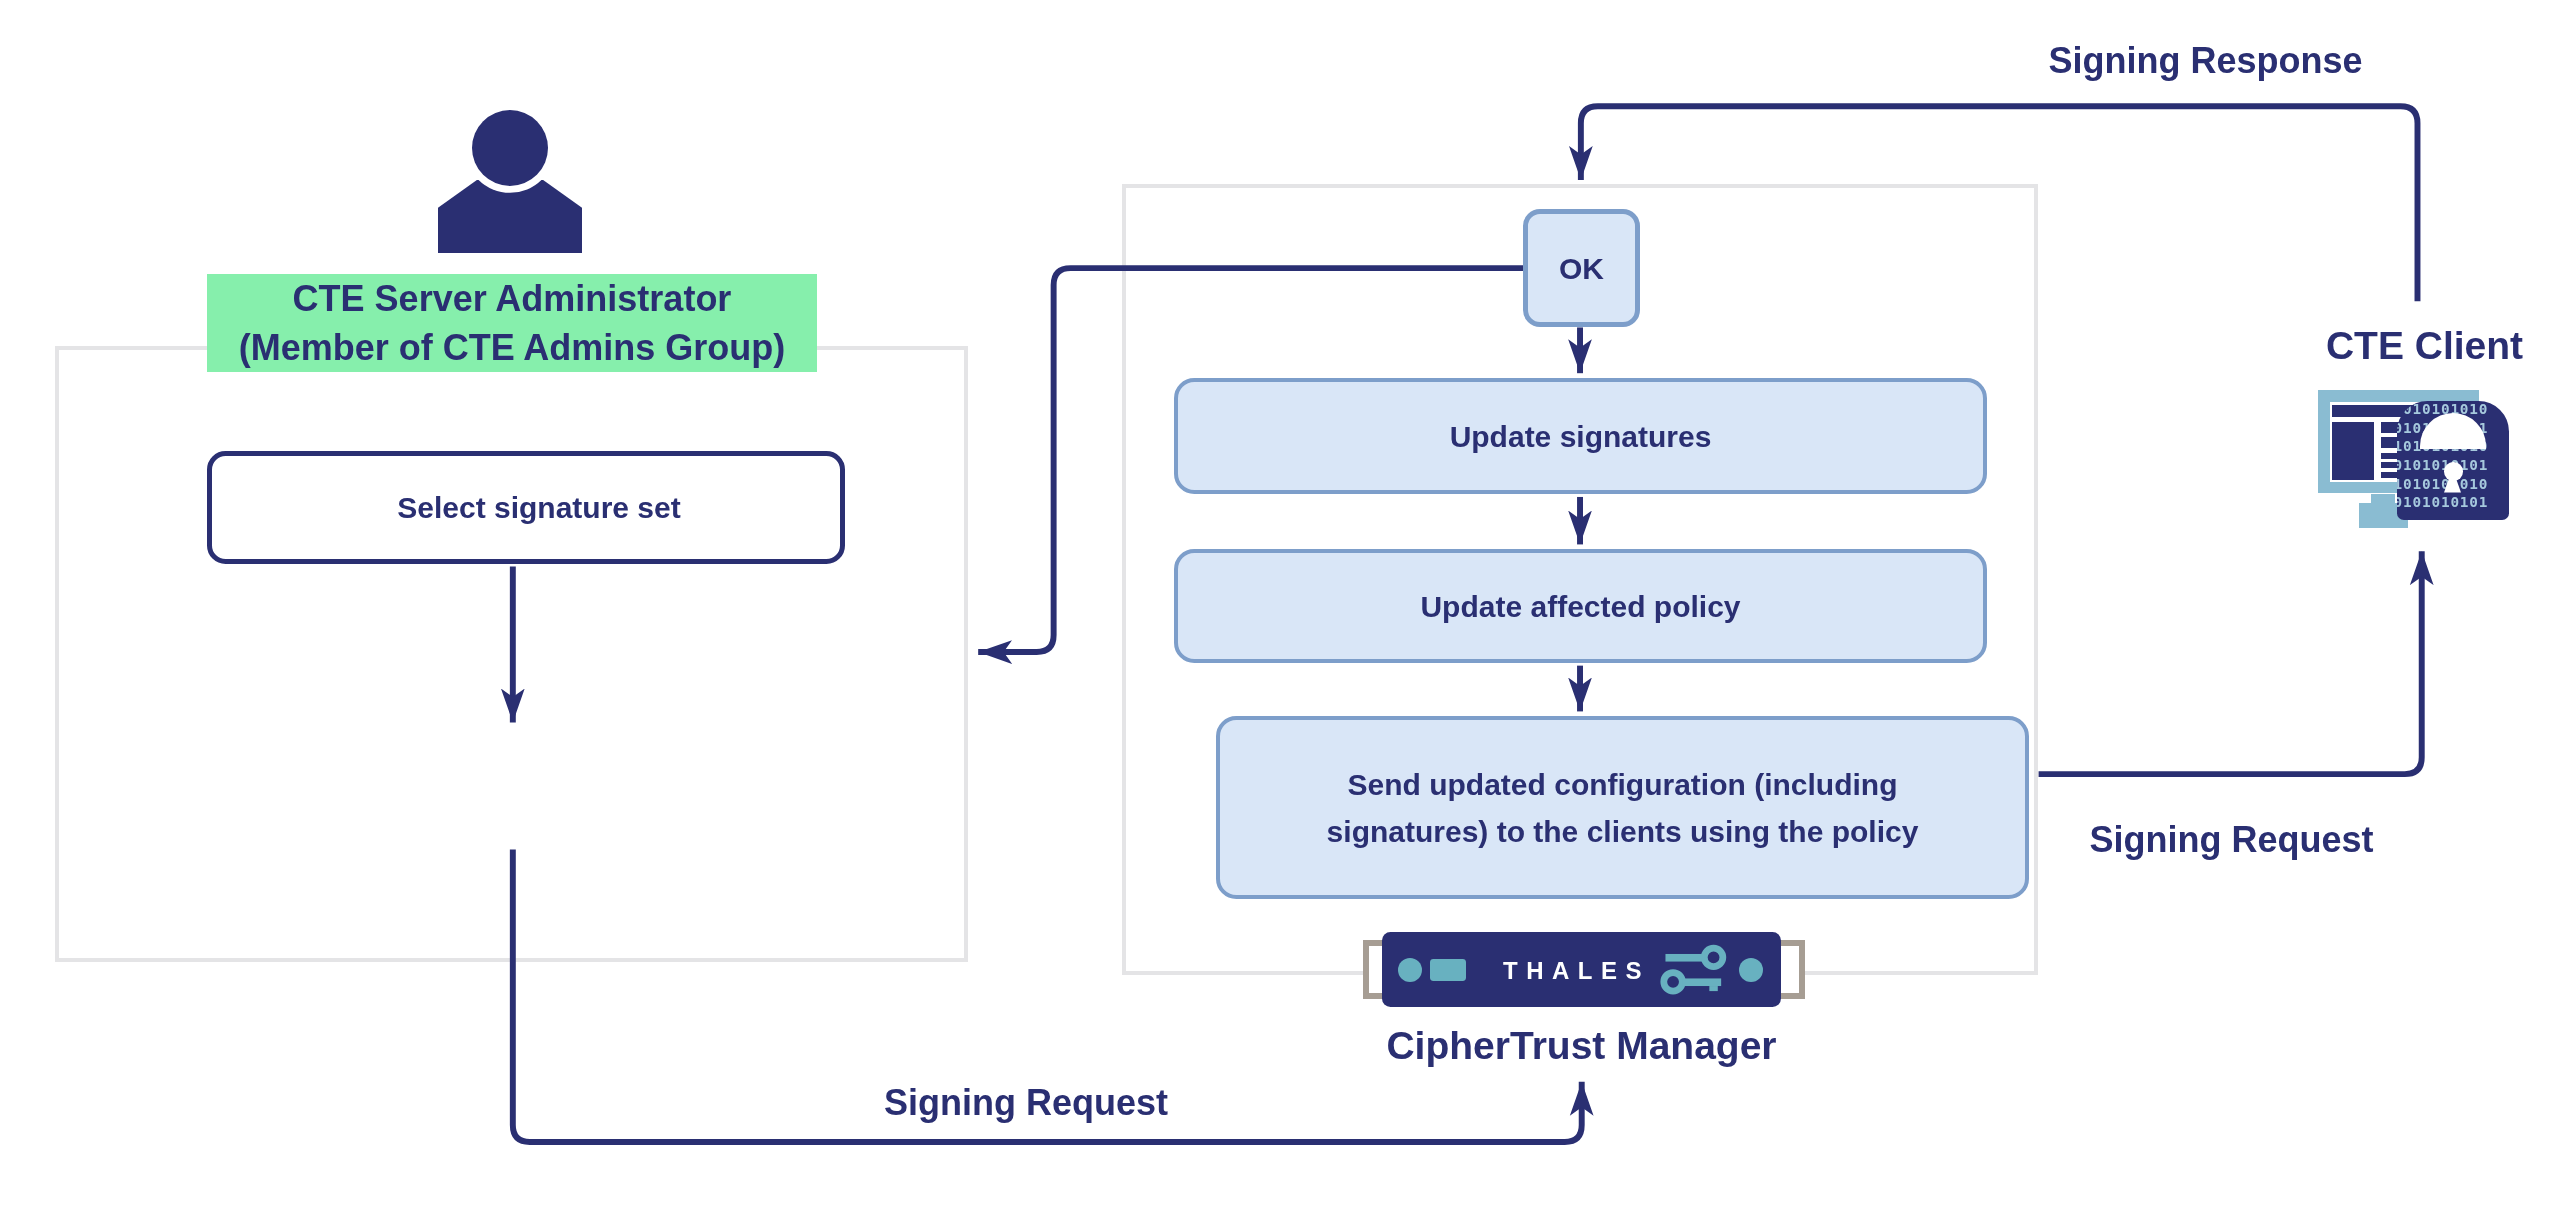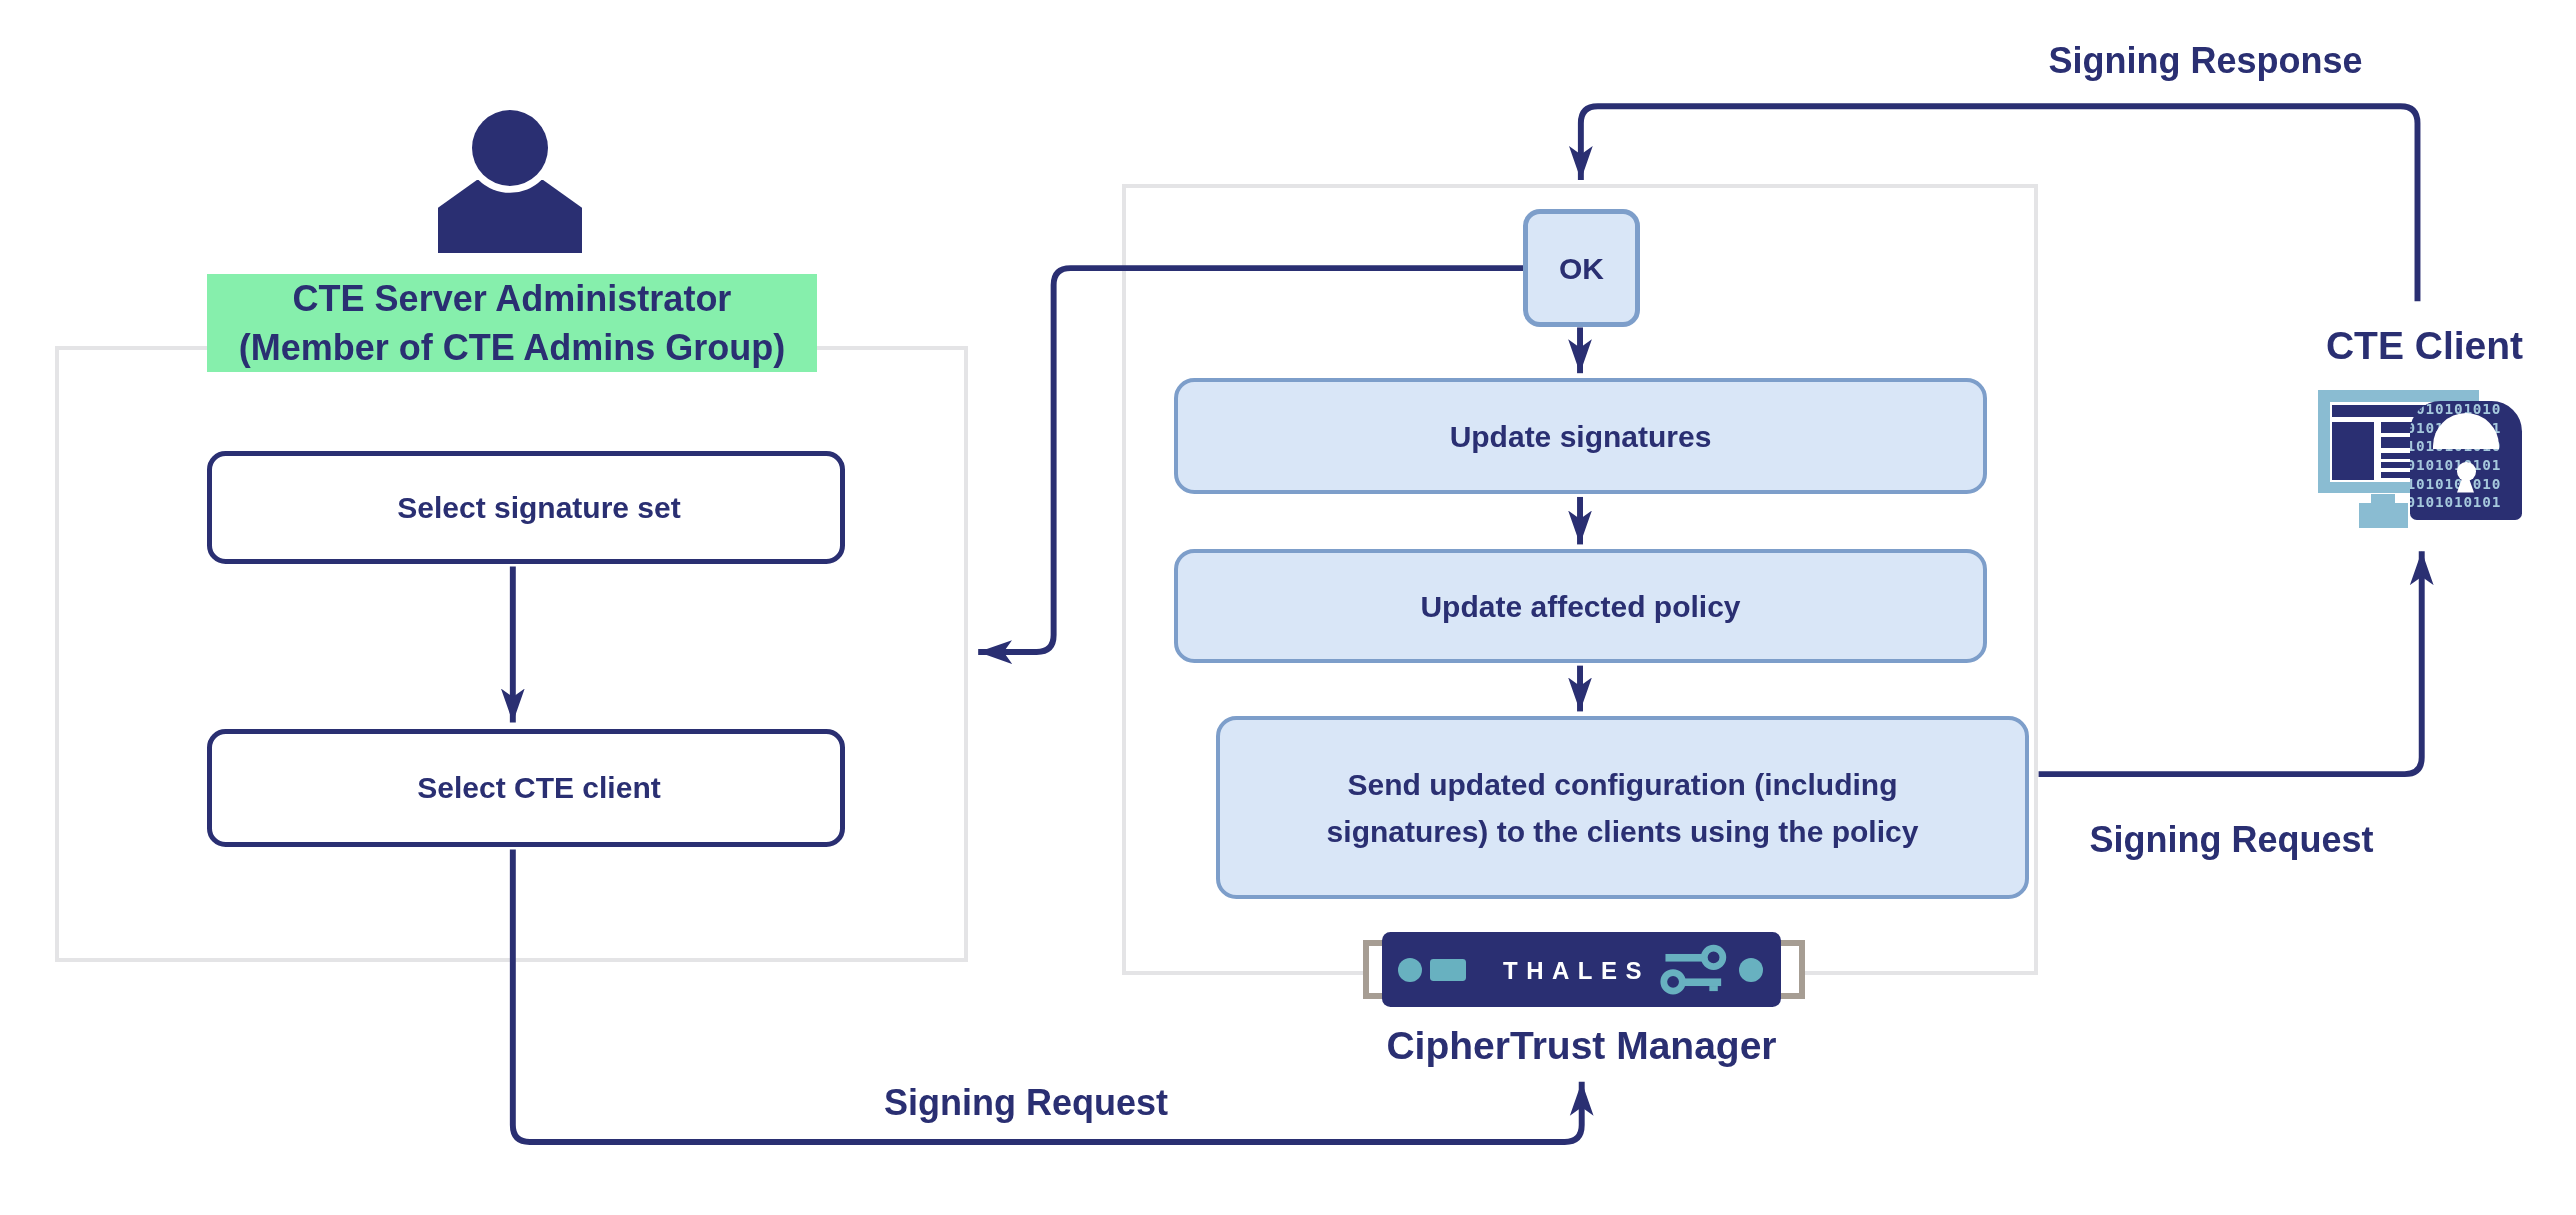--- a/index.html
+++ b/index.html
@@ -83,23 +83,20 @@
 
   <div class="abs heading" style="left:207px;top:274px;width:610px;">
     <div>CTE Server Administrator</div>
     <div>(Member of CTE Admins Group)</div>
   </div>
 
   <div class="abs wbox" style="left:207px;top:451px;width:602px;height:103px;">
     <span>Select signature set</span>
   </div>
 
-  <div class="abs wbox" style="left:207px;top:729px;width:602px;height:108px;">
-    <span>Select CTE client</span>
-  </div>
 
   <div class="abs bbox" style="left:1174px;top:378px;width:805px;height:108px;">
     <span>Update signatures</span>
   </div>
 
   <div class="abs bbox" style="left:1523px;top:209px;width:107px;height:108px;border-width:5.1px;border-radius:17px;">
     <span>OK</span>
   </div>
 
   <div class="abs bbox" style="left:1174px;top:549px;width:805px;height:106px;">
@@ -137,21 +134,21 @@
     <div class="abs screen" style="left:12px;top:16px;width:137px;height:80px;"></div>
     <div class="abs scr-bar" style="left:14.4px;top:18.6px;width:132px;height:12.7px;"></div>
     <div class="abs scr-bar" style="left:14.4px;top:36px;width:42px;height:58px;"></div>
     <div class="abs scr-bar" style="left:63px;top:36px;width:81px;height:11px;"></div>
     <div class="abs scr-bar" style="left:63px;top:51px;width:81px;height:11px;"></div>
     <div class="abs scr-bar" style="left:63px;top:67px;width:81px;height:6px;"></div>
     <div class="abs scr-bar" style="left:63px;top:76px;width:81px;height:6px;"></div>
     <div class="abs scr-bar" style="left:63px;top:86px;width:81px;height:6px;"></div>
     <div class="abs monitor" style="left:53px;top:108px;width:24px;height:18.6px;"></div>
     <div class="abs monitor" style="left:41px;top:117px;width:49px;height:24.6px;"></div>
-    <div class="abs lock" style="left:92px;top:15.3px;width:112px;height:119px;">
+    <div class="abs lock" style="left:79px;top:15.3px;width:112px;height:119px;">
       <div class="bin-row" style="top:0px;">1010101010</div>
       <div class="bin-row" style="top:18.6px;">0101010101</div>
       <div class="bin-row" style="top:37px;">1010101010</div>
       <div class="bin-row" style="top:56px;">0101010101</div>
       <div class="bin-row" style="top:75px;">1010101010</div>
       <div class="bin-row" style="top:93px;">0101010101</div>
       <div class="dome" style="left:23px;top:12px;width:66px;height:36px;"></div>
       <div class="keyhole-circle" style="left:47px;top:61px;width:18.6px;height:18.6px;"></div>
       <div class="keyhole-stem" style="left:47px;top:76px;width:17px;height:15.3px;"></div>
     </div>

